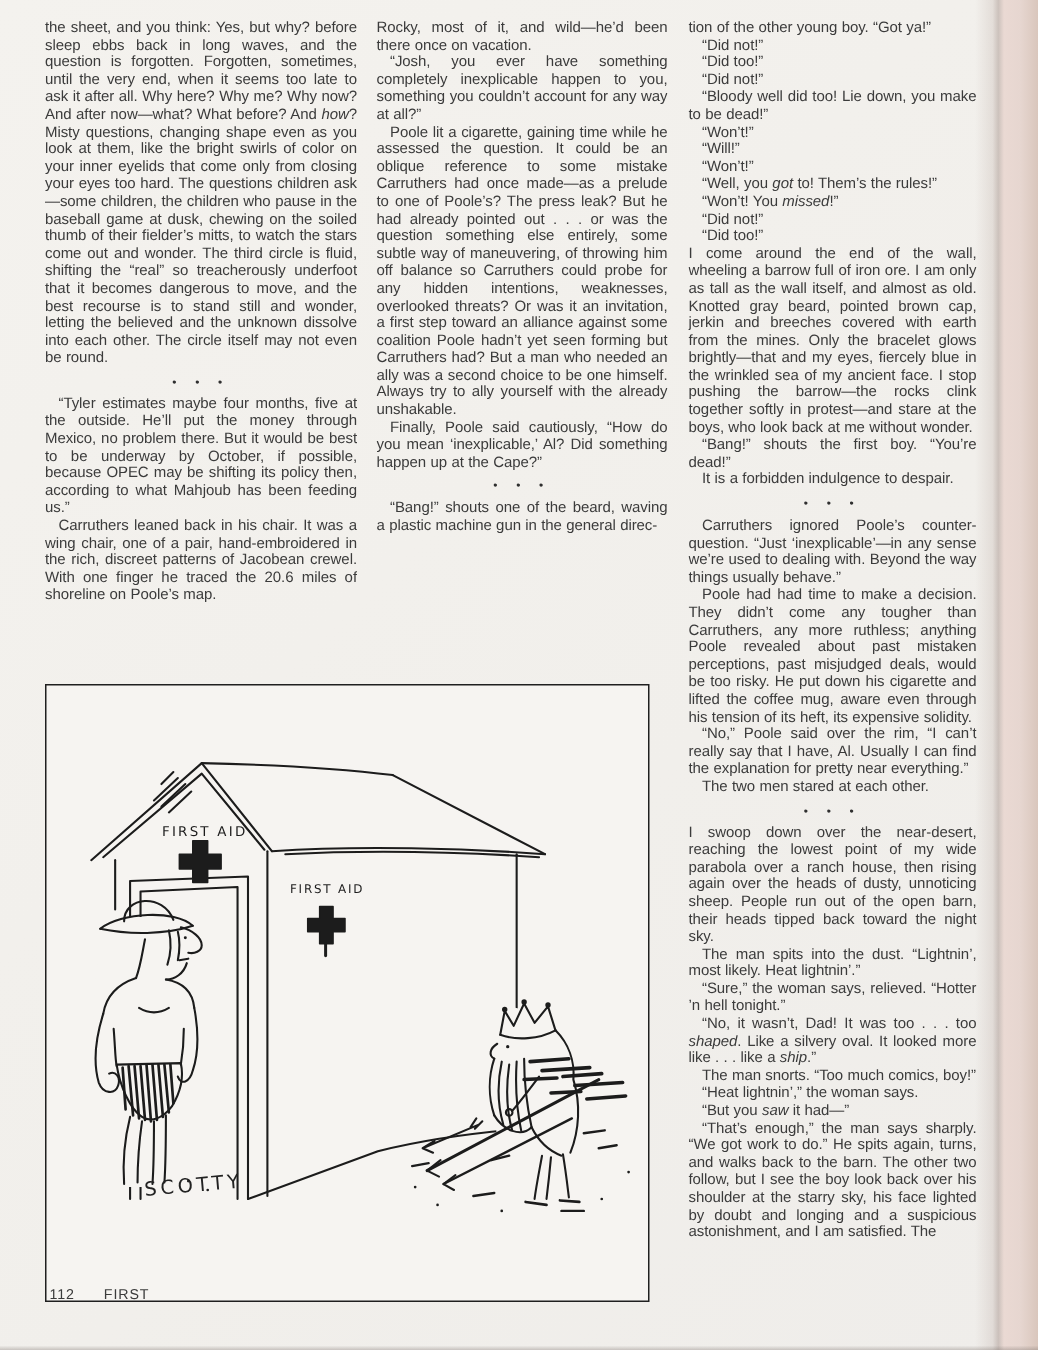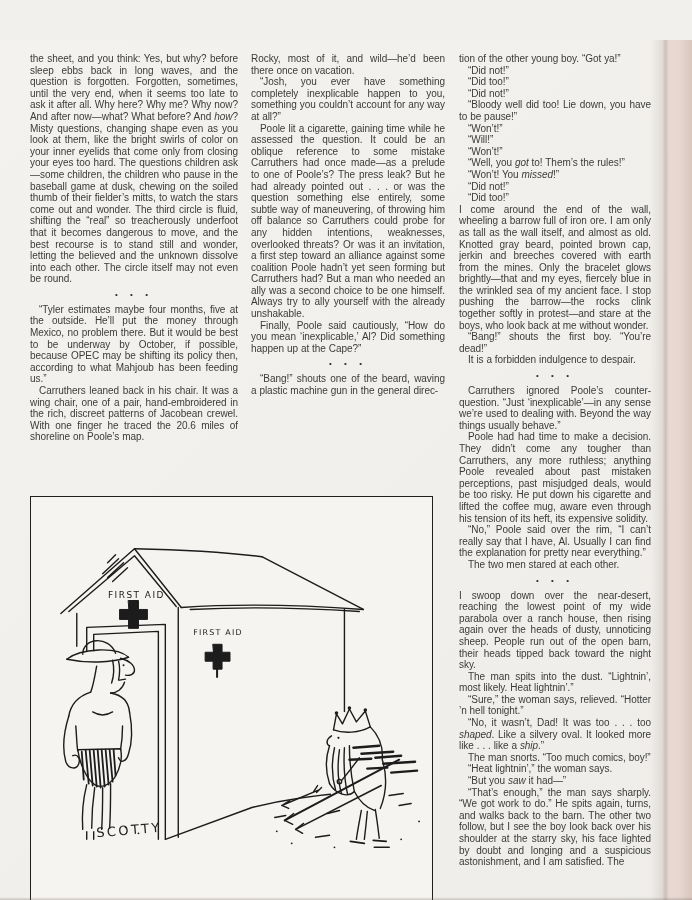--- a/index.html
+++ b/index.html
@@ -1,18 +1,18 @@
 <!DOCTYPE html>
 <html><head>
 <meta charset="utf-8">
 <style>
   html,body{margin:0;padding:0;}
   body{width:692px;height:900px;position:relative;overflow:hidden;
        background:#f2f0ec;font-family:"Liberation Sans",sans-serif;}
-  .page{position:absolute;inset:0;background:linear-gradient(135deg,#f4f2ee 0%,#f1efeb 60%,#efedea 100%);margin-top:40px;}
+  .page{position:absolute;inset:0;background:linear-gradient(135deg,#f4f2ee 0%,#f1efeb 60%,#efedea 100%);}
   .col{position:absolute;overflow:hidden;color:#3b3b3b;font-size:10px;line-height:11.6px;
        text-align:justify;letter-spacing:-0.05px;word-spacing:0.2px;}
   .col p{margin:0;text-indent:9px;}
   .col p.noindent{text-indent:0;}
   .dots{text-align:center;font-size:8px;letter-spacing:5px;color:#2f2f2f;
         line-height:12px;margin:4px 0 3px;text-indent:0;}
   #col1{left:30px;top:13px;width:208px;height:417px;}
   #col2{left:251px;top:13px;width:194px;height:417px;}
   #col3{left:459px;top:13px;width:192px;height:874px;}
   .cartoon{position:absolute;left:30px;top:456px;width:403px;height:412px;
@@ -44,21 +44,21 @@
       <p class="para">Poole lit a cigarette, gaining time while he assessed the question. It could be an oblique reference to some mistake Carruthers had once made—as a prelude to one of Poole’s? The press leak? But he had already pointed out . . . or was the question something else entirely, some subtle way of maneuvering, of throwing him off balance so Carruthers could probe for any hidden intentions, weaknesses, overlooked threats? Or was it an invitation, a first step toward an alliance against some coalition Poole hadn’t yet seen forming but Carruthers had? But a man who needed an ally was a second choice to be one himself. Always try to ally yourself with the already unshakable.</p>
       <p class="para">Finally, Poole said cautiously, “How do you mean ‘inexplicable,’ Al? Did something happen up at the Cape?”</p>
       <div class="dots">• • •</div>
       <p class="para">“Bang!” shouts one of the beard, waving a plastic machine gun in the general direc-</p>
     </div>
   <div class="col" id="col3">
       <p class="para noindent">tion of the other young boy. “Got ya!”</p>
       <p class="para">“Did not!”</p>
       <p class="para">“Did too!”</p>
       <p class="para">“Did not!”</p>
-      <p class="para">“Bloody well did too! Lie down, you have to be pause!”</p>
+      <p class="para">“Bloody well did too! Lie down, you make to be dead!”</p>
       <p class="para">“Won’t!”</p>
       <p class="para">“Will!”</p>
       <p class="para">“Won’t!”</p>
       <p class="para">“Well, you <i>got</i> to! Them’s the rules!”</p>
       <p class="para">“Won’t! You <i>missed</i>!”</p>
       <p class="para">“Did not!”</p>
       <p class="para">“Did too!”</p>
       <p class="para noindent">I come around the end of the wall, wheeling a barrow full of iron ore. I am only as tall as the wall itself, and almost as old. Knotted gray beard, pointed brown cap, jerkin and breeches covered with earth from the mines. Only the bracelet glows brightly—that and my eyes, fiercely blue in the wrinkled sea of my ancient face. I stop pushing the barrow—the rocks clink together softly in protest—and stare at the boys, who look back at me without wonder.</p>
       <p class="para">“Bang!” shouts the first boy. “You’re dead!”</p>
       <p class="para">It is a forbidden indulgence to despair.</p>

